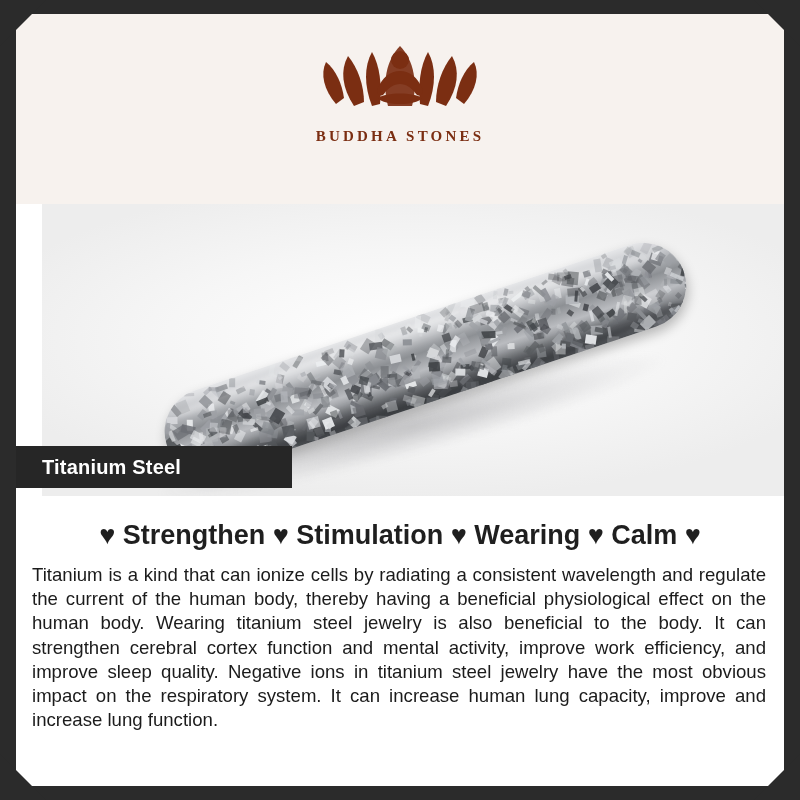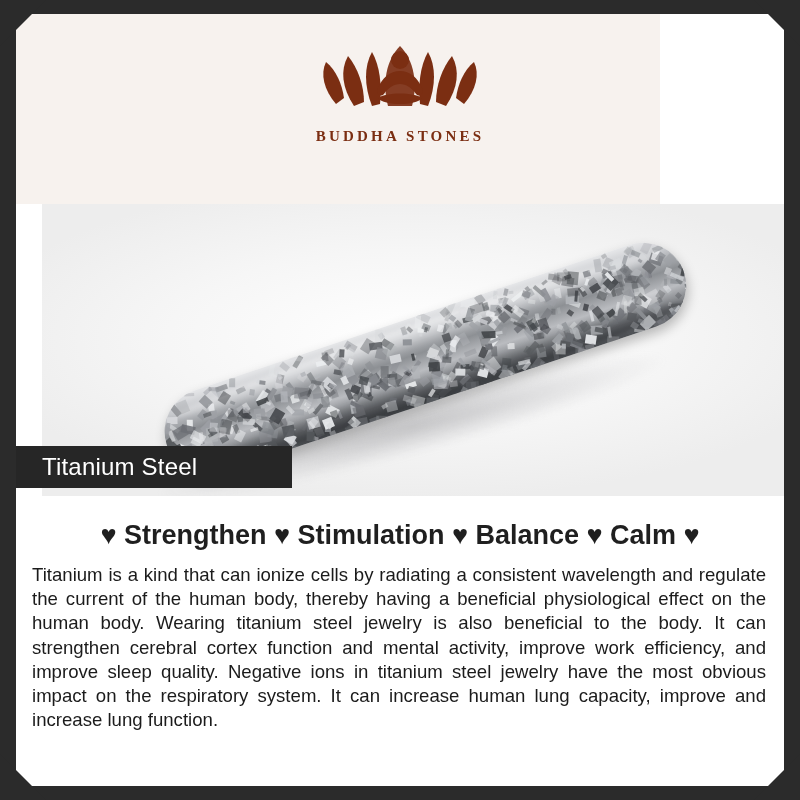--- a/index.html
+++ b/index.html
@@ -70,21 +70,21 @@
     z-index: 3;
   }
   .frame-top { top: 0; }
   .frame-bottom { bottom: 0; }
 
   
   .header {
     position: absolute;
     top: 14px;
     left: 16px;
-    width: 644px;
+    width: 768px;
     height: 190px;
     background: #f7f2ee;
     z-index: 4;
     overflow: hidden;
   }
 
   .logo-wrap {
     position: absolute;
     top: 12px;
     left: 0;
@@ -203,22 +203,22 @@
     left: 16px;
     width: 276px;
     height: 42px;
     background: #262626;
     z-index: 6;
     display: flex;
     align-items: center;
   }
   .label-text {
     color: #ffffff;
-    font-size: 24px;
-    font-weight: normal;
+    font-size: 20px;
+    font-weight: bold;
     padding-left: 26px;
     letter-spacing: 0.2px;
     text-align: right;
   }
 
   
   .body-panel {
     position: absolute;
     top: 496px;
     left: 16px;
@@ -920,17 +920,17 @@
           </div>
       </div>
     </div>
   </div>
 
   <div class="label-strip">
     <span class="label-text">Titanium Steel</span>
   </div>
 
   <div class="body-panel">
-    <div class="benefits">♥ Strengthen ♥ Stimulation ♥ Balance ♥ Calm ♥</div>
+    <div class="benefits">♥ Strengthen ♥ Stimulation ♥ Wearing ♥ Calm ♥</div>
     <p class="para">Titanium is a kind that can ionize cells by radiating a consistent wavelength and regulate the current of the human body, thereby having a beneficial physiological effect on the human body. Wearing titanium steel jewelry is also beneficial to the body. It can strengthen cerebral cortex function and mental activity, improve work efficiency, and improve sleep quality. Negative ions in titanium steel jewelry have the most obvious impact on the respiratory system. It can increase human lung capacity, improve and increase lung function.</p>
   </div>
 
 </div>
 
 </body></html>

